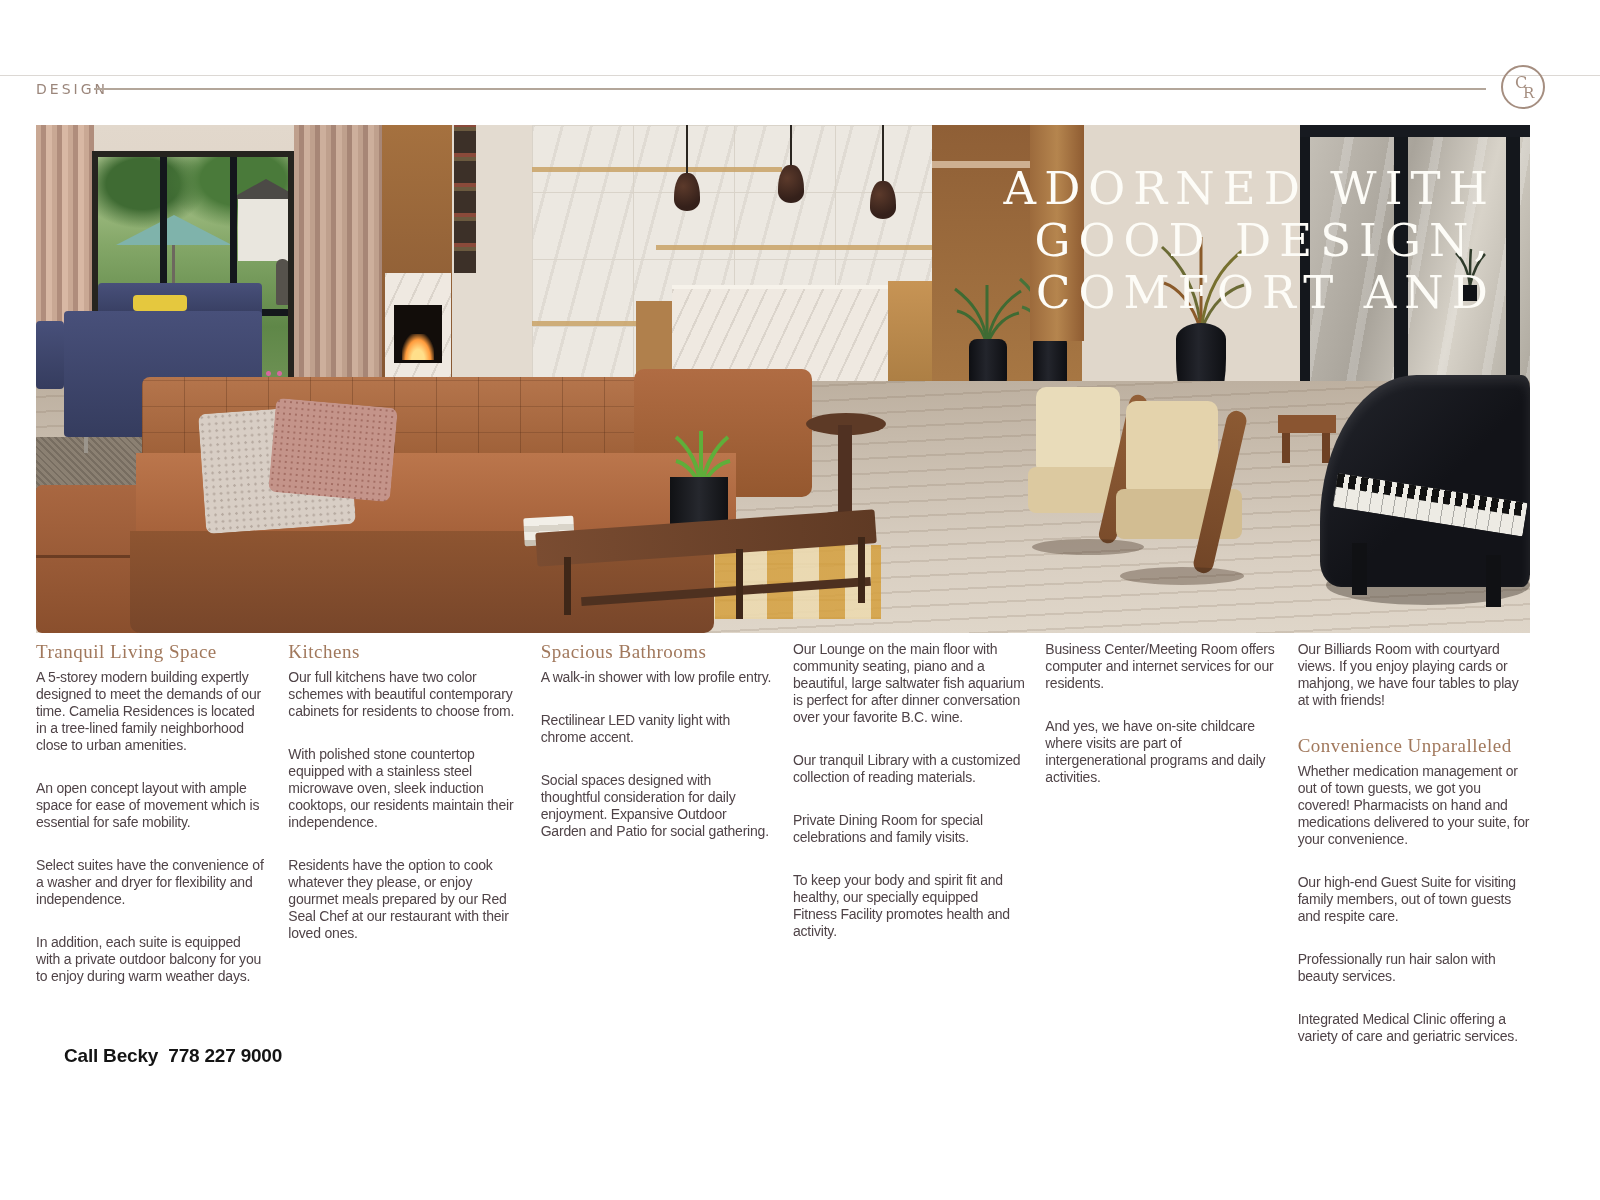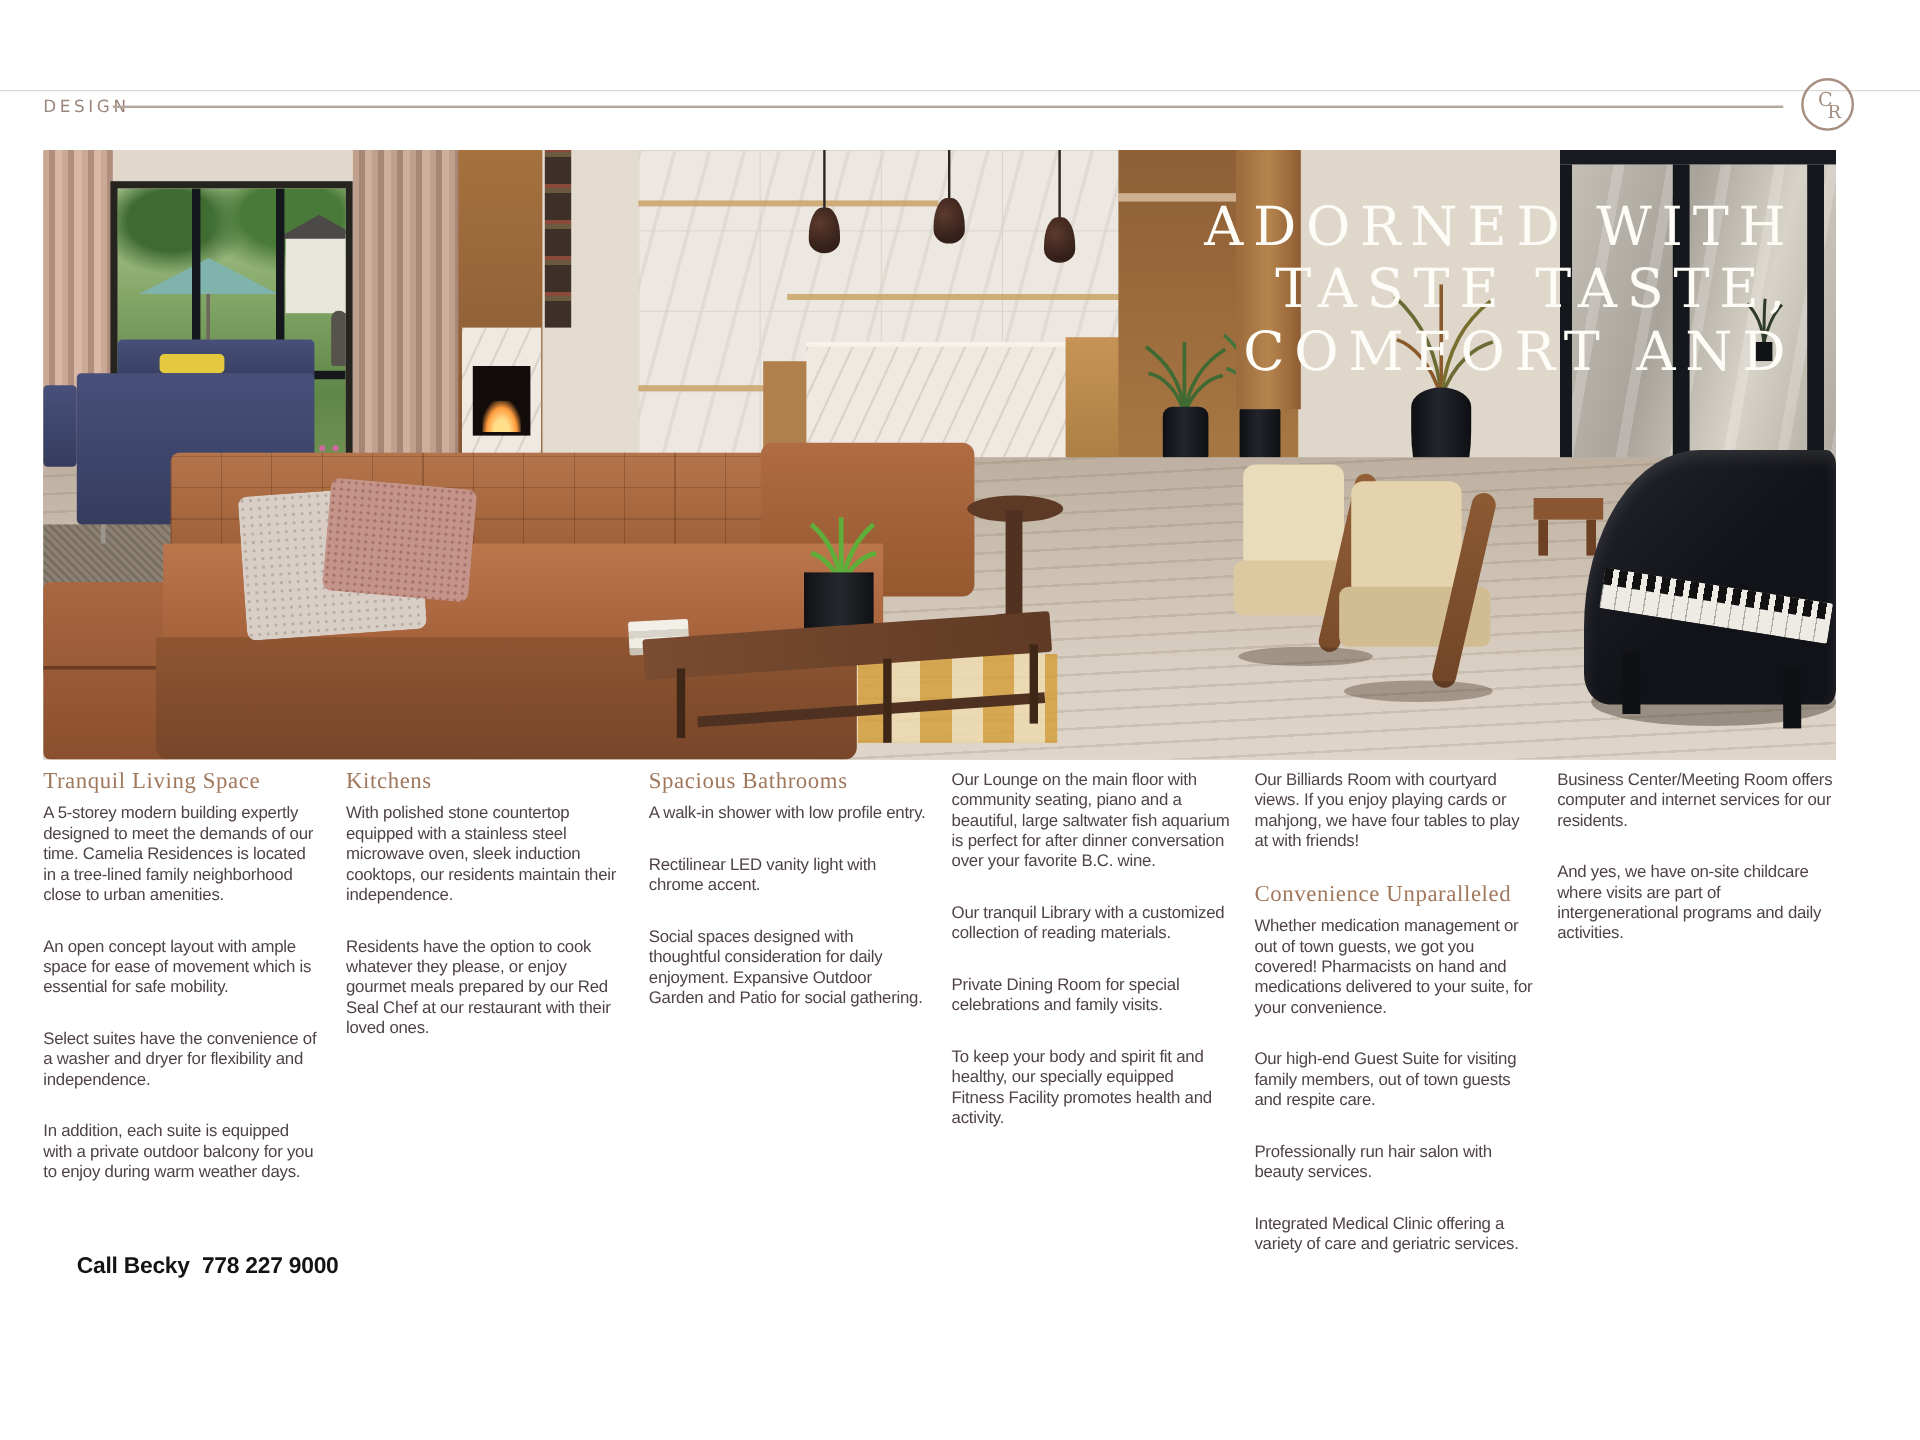--- a/index.html
+++ b/index.html
@@ -243,65 +243,66 @@
     <i class="sp" style="left:634px;top:352px;width:58px;height:58px;background:linear-gradient(90deg,#101114,#26282e 50%,#101114);"></i>
     <i class="sp" style="left:488px;top:392px;width:50px;height:28px;background:linear-gradient(180deg,#f2efe8 0 8px,#d9d4c9 8px 14px,#efece4 14px 22px,#c9c2b4 22px 28px);border-radius:2px;transform:rotate(-3deg);"></i>
     <i class="sp" style="left:500px;top:396px;width:340px;height:34px;background:linear-gradient(90deg,#7a4c31,#5f3a24);transform:rotate(-4deg);border-radius:3px;"></i>
     <i class="sp" style="left:545px;top:462px;width:290px;height:9px;background:#4e3120;transform:rotate(-4deg);"></i>
     <i class="sp" style="left:528px;top:432px;width:7px;height:58px;background:#3f2718;"></i>
     <i class="sp" style="left:700px;top:424px;width:7px;height:70px;background:#3f2718;"></i>
     <i class="sp" style="left:822px;top:412px;width:7px;height:66px;background:#3f2718;"></i>
 
     <div class="headline">
       <div>ADORNED WITH</div>
-      <div>TASTE TASTE,</div>
+      <div>GOOD DESIGN,</div>
       <div>COMFORT AND</div>
     </div>
   </div>
 
   <div class="cols">
 
     <div>
       <h3 class="col-heading">Tranquil Living Space</h3>
       <p class="body">A 5-storey modern building expertly designed to meet the demands of our time. Camelia Residences is located in a tree-lined family neighborhood close to urban amenities.</p>
       <p class="body">An open concept layout with ample space for ease of movement which is essential for safe mobility.</p>
       <p class="body">Select suites have the convenience of a washer and dryer for flexibility and independence.</p>
       <p class="body">In addition, each suite is equipped with a private outdoor balcony for you to enjoy during warm weather days.</p>
     </div>
 
     <div>
       <h3 class="col-heading">Kitchens</h3>
+      <p class="body">Our full kitchens have two color schemes with beautiful contemporary cabinets for residents to choose from.</p>
       <p class="body">With polished stone countertop equipped with a stainless steel microwave oven, sleek induction cooktops, our residents maintain their independence.</p>
       <p class="body">Residents have the option to cook whatever they please, or enjoy gourmet meals prepared by our Red Seal Chef at our restaurant with their loved ones.</p>
     </div>
 
     <div>
       <h3 class="col-heading">Spacious Bathrooms</h3>
       <p class="body">A walk-in shower with low profile entry.</p>
       <p class="body">Rectilinear LED vanity light with chrome accent.</p>
       <p class="body">Social spaces designed with thoughtful consideration for daily enjoyment. Expansive Outdoor Garden and Patio for social gathering.</p>
     </div>
 
     <div>
       <p class="body">Our Lounge on the main floor with community seating, piano and a beautiful, large saltwater fish aquarium is perfect for after dinner conversation over your favorite B.C. wine.</p>
       <p class="body">Our tranquil Library with a customized collection of reading materials.</p>
       <p class="body">Private Dining Room for special celebrations and family visits.</p>
       <p class="body">To keep your body and spirit fit and healthy, our specially equipped Fitness Facility promotes health and activity.</p>
+    </div>
+
+    <div>
+      <p class="body">Business Center/Meeting Room offers computer and internet services for our residents.</p>
+      <p class="body">And yes, we have on-site childcare where visits are part of intergenerational programs and daily activities.</p>
     </div>
 
     <div>
       <p class="body">Our Billiards Room with courtyard views. If you enjoy playing cards or mahjong, we have four tables to play at with friends!</p>
       <h3 class="col-heading mid">Convenience Unparalleled</h3>
       <p class="body">Whether medication management or out of town guests, we got you covered! Pharmacists on hand and medications delivered to your suite, for your convenience.</p>
       <p class="body">Our high-end Guest Suite for visiting family members, out of town guests and respite care.</p>
       <p class="body">Professionally run hair salon with beauty services.</p>
       <p class="body">Integrated Medical Clinic offering a variety of care and geriatric services.</p>
     </div>
-
-    <div>
-      <p class="body">Business Center/Meeting Room offers computer and internet services for our residents.</p>
-      <p class="body">And yes, we have on-site childcare where visits are part of intergenerational programs and daily activities.</p>
-    </div>
   </div>
 
   <div class="phone">Call Becky  778 227 9000</div>
 
 </div>
 
 </body></html>

